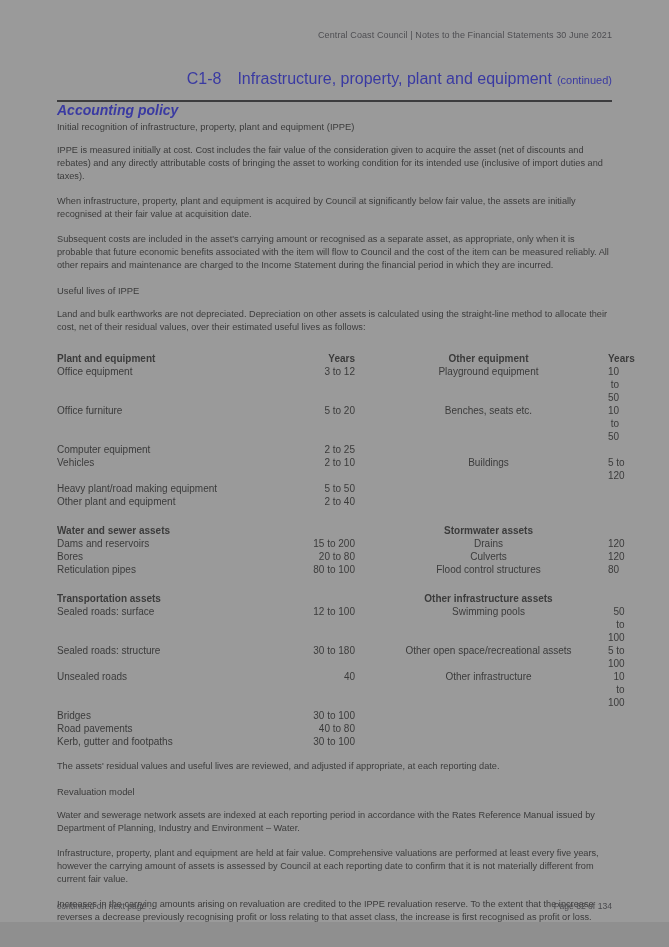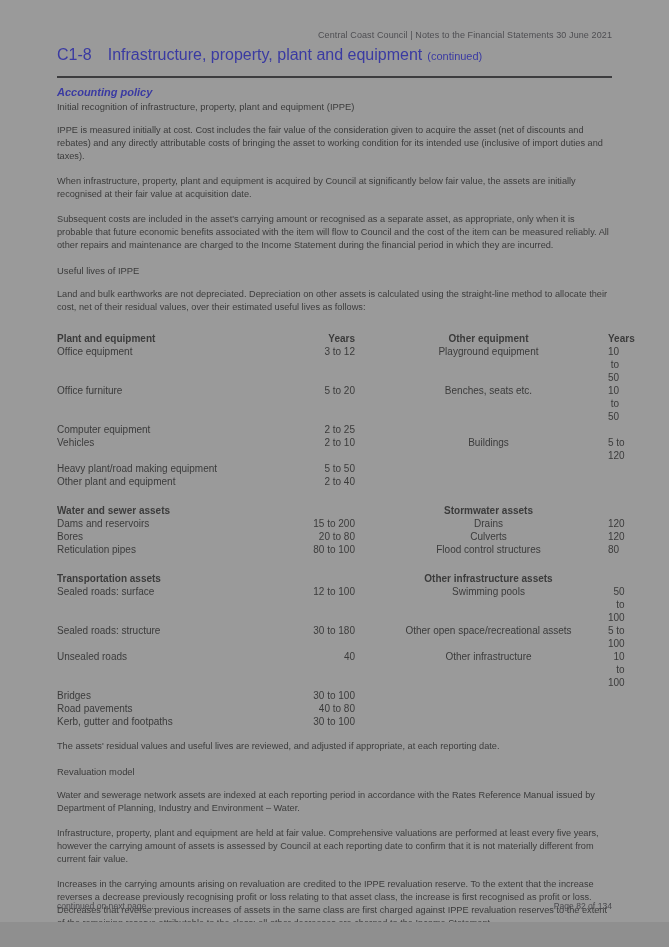--- a/index.html
+++ b/index.html
@@ -3,25 +3,25 @@
 <meta charset="utf-8">
 <style>
   html,body{margin:0;padding:0;}
   body{background:#8f8f8f;font-family:"Liberation Sans","DejaVu Sans",sans-serif;}
   .page{
     width:669px;height:922px;position:relative;background:#9a9a9a;
     color:#3b3b3b;overflow:hidden;box-sizing:border-box;
   }
   .content{padding:30px 57px 0 57px;}
   .doc-header{font-size:9px;color:#4e4e52;text-align:right;letter-spacing:.1px;}
-  .title-row{margin-top:6px;color:#3a3aa2;font-size:16px;display:flex;align-items:baseline;}
+  .title-row{margin-top:30px;color:#3a3aa2;font-size:16px;display:flex;align-items:baseline;justify-content:flex-end;}
   .title-code{margin-right:16px;}
   .title-suffix{font-size:11px;margin-left:5px;color:#3a3aa2;}
   .rule{margin-top:12px;height:2px;background:#3c3c3e;}
-  .ap-heading{margin-top:8px;color:#3a3aa2;font-weight:bold;font-style:italic;font-size:11px;}
+  .ap-heading{color:#3a3aa2;font-weight:bold;font-style:italic;font-size:14px;}
   .ap-sub{margin-top:3px;font-size:9.4px;}
   p.body{font-size:9.2px;line-height:13px;margin:12px 0 0 0;}
   .subhead{margin-top:13px;font-size:9.4px;}
   .subhead.italic{}
   .subhead.bold{font-weight:bold;margin-top:6px;}
   .tablewrap{margin-top:18px;font-size:10px;}
   .tgroup{margin-top:0;}
   .tgroup + .tgroup{margin-top:16px;}
   .trow{display:grid;grid-template-columns:235px 63px 253px 1fr;line-height:13px;}
   .trow .c1{text-align:left;}

